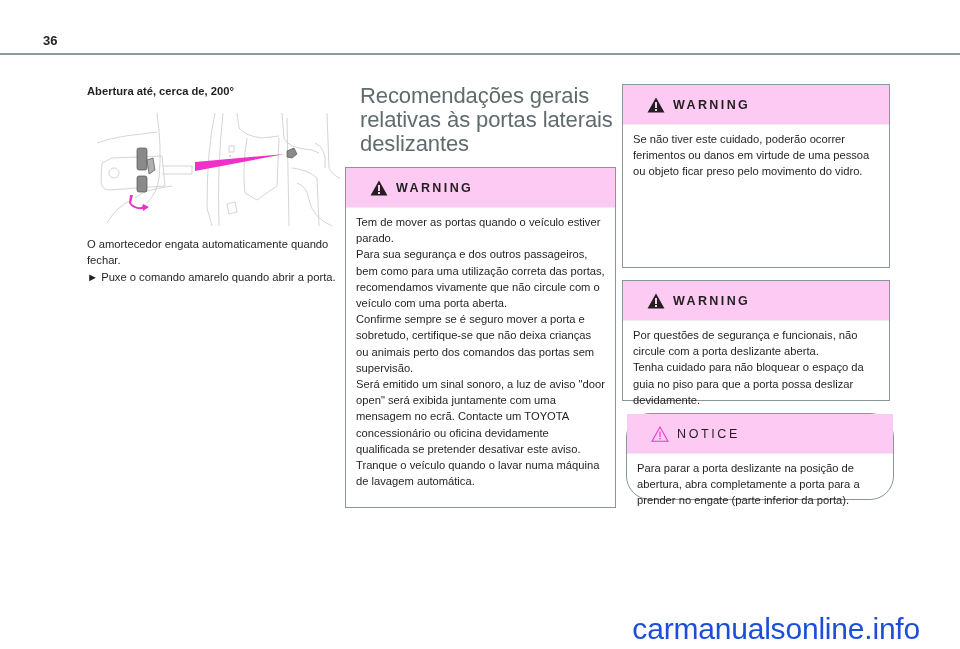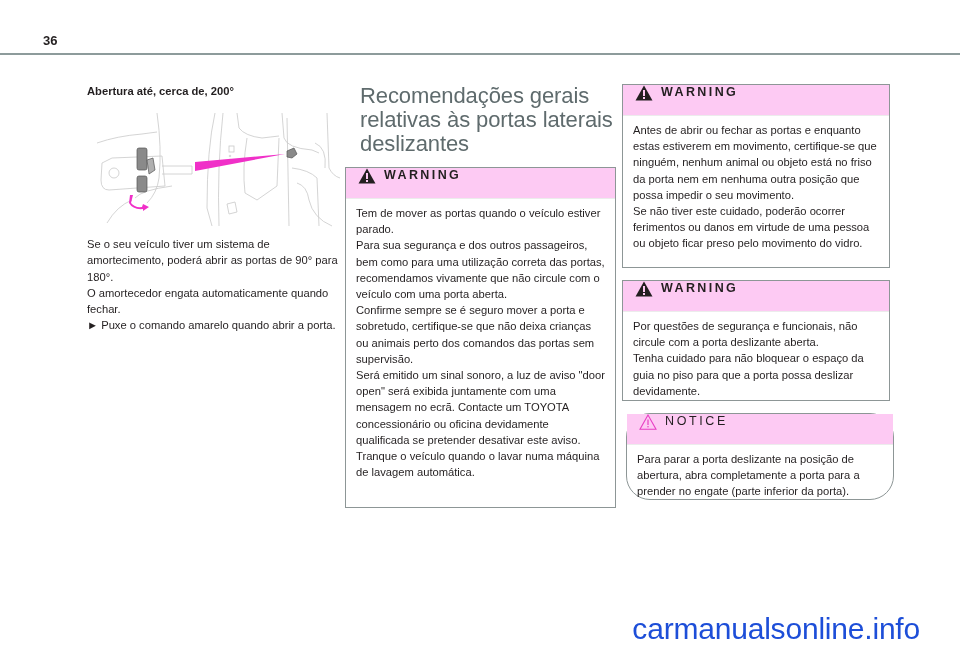--- a/index.html
+++ b/index.html
@@ -16,21 +16,21 @@
     .subhead { font-size: 11.2px; font-weight: bold; line-height: 14px; margin-left: 0; }
 
     .figure { position: absolute; left: 87px; top: 108px; width: 253px; height: 124px; }
 
     .body-text { position: absolute; left: 87px; top: 236px; width: 258px; font-size: 11.2px; line-height: 16.3px; }
     .body-text p { margin: 0; }
 
     .section-title { font-size: 22px; line-height: 24px; color: #5f6b6d; font-weight: normal; margin-left: 15px; margin-top: 0px; letter-spacing: -0.1px; }
 
     .box { position: absolute; border: 1.5px solid #8d9696; background: #ffffff; }
-    .box-head { background: #fdcaf3; height: 31px; display: flex; padding-left: 12px; border-bottom: 1px solid #ececec; }
+    .box-head { background: #fdcaf3; height: 40px; display: flex; align-items: center; padding-left: 24px; border-bottom: 1px solid #ececec; }
     .box-head .label { font-size: 12.5px; font-weight: bold; letter-spacing: 2.4px; margin-left: 8px; color: #231f20; }
     .box-head .label.notice { font-weight: normal; letter-spacing: 2.6px; }
     .box-body { padding: 6px 10px 7px 10px; font-size: 11.2px; line-height: 16.2px; color: #231f20; }
     .box-body p { margin: 0; }
 
     .tri { width: 18px; height: 16px; display: inline-block; }
 
     .watermark { position: absolute; right: 40px; top: 612px; font-size: 30px; color: #1d4ed8; letter-spacing: -0.2px; }
   </style>
 </head>
@@ -78,21 +78,20 @@
       <path d="M200 43 L207 40 L210 46 L205 50 L200 49 Z"></path>
     </g>
 
     <path d="M108 54 L198 46 L108 63 Z" fill="#f030c8"></path>
 
     <path d="M46 87 L44 95 Q48 100 55 99 L56 96 L62 99 L56 103 L56 101 Q46 102 42 95 L43 87 Z" fill="#f030c8"></path>
   </svg>
 </div>
 
 <div class="body-text">
-  <p>Se o seu veículo tiver um sistema de amortecimento, poderá abrir as portas de 90° para 180°.</p>
   <p>O amortecedor engata automaticamente quando fechar.</p>
   <p>► Puxe o comando amarelo quando abrir a porta.</p>
 </div>
 
 <div class="col col2">
   <h1 class="section-title">
     <span>Recomendações gerais</span><br>
     <span>relativas às portas laterais</span><br>
     <span>deslizantes</span>
   </h1>
@@ -119,21 +118,20 @@
 <div class="box" style="left:622px; top:84px; width:268px; height:184px;">
   <div class="box-head">
     <svg class="tri" viewBox="0 0 18 16">
       <path d="M9 0.5 L17.5 15.5 L0.5 15.5 Z" fill="#231f20"></path>
       <rect x="8" y="5" width="2" height="6" fill="#fdcaf3"></rect>
       <rect x="8" y="12" width="2" height="2" fill="#fdcaf3"></rect>
     </svg>
     <span class="label">WARNING</span>
   </div>
   <div class="box-body">
-    <p>Antes de abrir ou fechar as portas e enquanto estas estiverem em movimento, certifique-se que ninguém, nenhum animal ou objeto está no friso da porta nem em nenhuma outra posição que possa impedir o seu movimento.</p>
     <p>Se não tiver este cuidado, poderão ocorrer ferimentos ou danos em virtude de uma pessoa ou objeto ficar preso pelo movimento do vidro.</p>
   </div>
 </div>
 
 <div class="box" style="left:622px; top:280px; width:268px; height:121px;">
   <div class="box-head">
     <svg class="tri" viewBox="0 0 18 16">
       <path d="M9 0.5 L17.5 15.5 L0.5 15.5 Z" fill="#231f20"></path>
       <rect x="8" y="5" width="2" height="6" fill="#fdcaf3"></rect>
       <rect x="8" y="12" width="2" height="2" fill="#fdcaf3"></rect>

